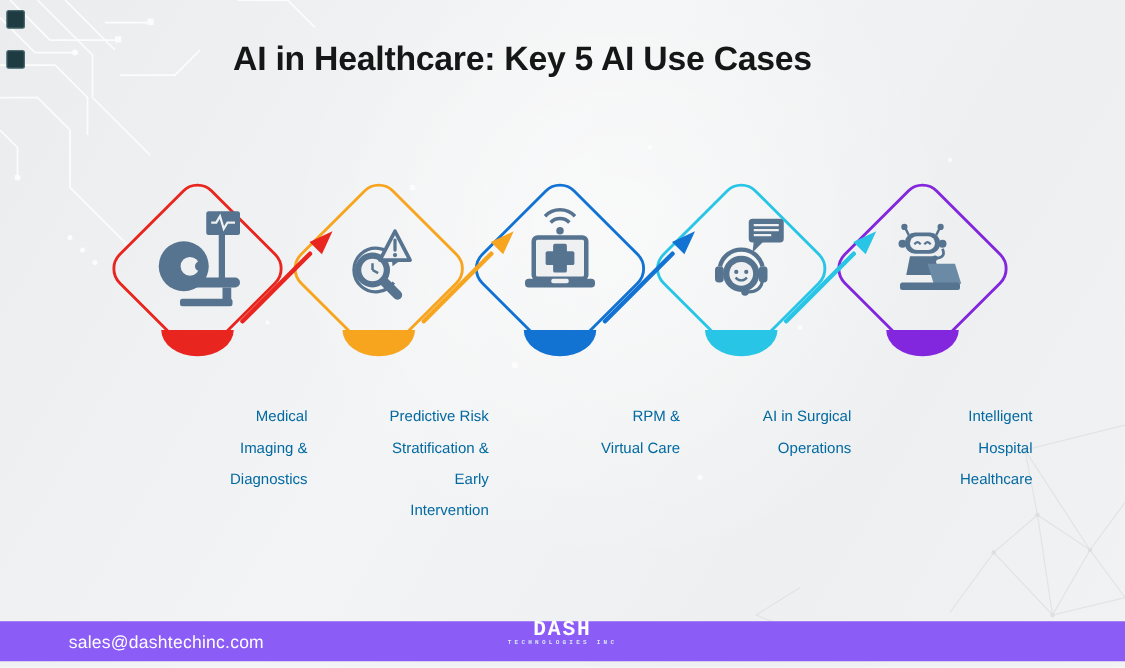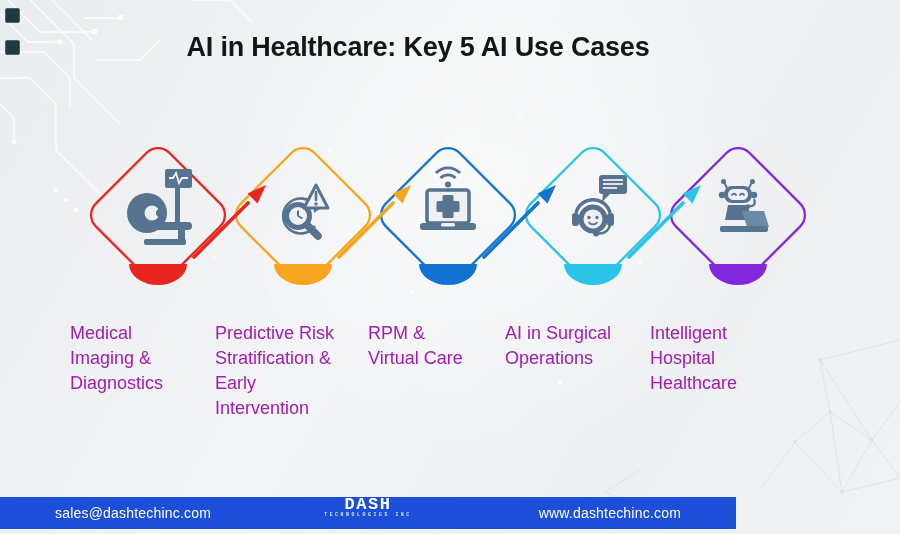--- a/index.html
+++ b/index.html
@@ -9,37 +9,37 @@
     background:
       radial-gradient(circle at 55% 35%, rgba(255,255,255,.55) 0%, rgba(255,255,255,0) 45%),
       linear-gradient(120deg,#eaeced 0%,#f3f4f5 42%,#edeff0 72%,#f1f2f3 100%);
   }
   .title{
     position:absolute;top:32px;left:0;width:836px;text-align:center;
     font-size:27px;font-weight:700;color:#161616;letter-spacing:-.2px;
   }
   .band{position:absolute;left:0;top:112px;}
   .label{
-    position:absolute;top:321px;width:176px;text-align:left;
-    font-size:18px;line-height:25px;color:#a21caf;white-space:pre-line;
+    position:absolute;top:321px;width:176px;text-align:right;
+    font-size:12px;line-height:25px;color:#0369a1;white-space:pre-line;
   }
   .label.l0{left:70px;}
   .label.l1{left:215px;}
   .label.l2{left:368px;}
   .label.l3{left:505px;}
   .label.l4{left:650px;}
   .deco{position:absolute;left:0;top:0;pointer-events:none;}
   .chip{
     position:absolute;left:5px;width:13px;height:13px;
     background:#1e3b41;border:1px solid #47686d;border-radius:2px;
   }
   .chip.c0{top:8px;} .chip.c1{top:40px;}
   .footer{
-    position:absolute;left:0;bottom:5px;width:736px;height:32px;
-    background:#1d4ed8;display:flex;align-items:center;
+    position:absolute;left:0;bottom:5px;width:900px;height:32px;
+    background:#8b5cf6;display:flex;align-items:center;
     justify-content:space-between;padding:0 55px;box-sizing:border-box;
     color:#ffffff;
   }
   .footer-email,.footer-site{font-size:14px;font-weight:500;letter-spacing:.2px;}
   .footer-logo{
     position:absolute;left:0;right:0;top:0;height:32px;
     display:flex;flex-direction:column;align-items:center;justify-content:flex-start;
     pointer-events:none;
     font-family:Liberation Mono, monospace;
   }
@@ -226,14 +226,13 @@
 <div class="label l4">Intelligent
 Hospital
 Healthcare</div>
 
 <div class="footer">
   <span class="footer-email">sales@dashtechinc.com</span>
   <div class="footer-logo">
     <span class="logo-name">DASH</span>
     <span class="logo-sub">TECHNOLOGIES INC</span>
   </div>
-  <span class="footer-site">www.dashtechinc.com</span>
 </div>
 
 </body></html>

